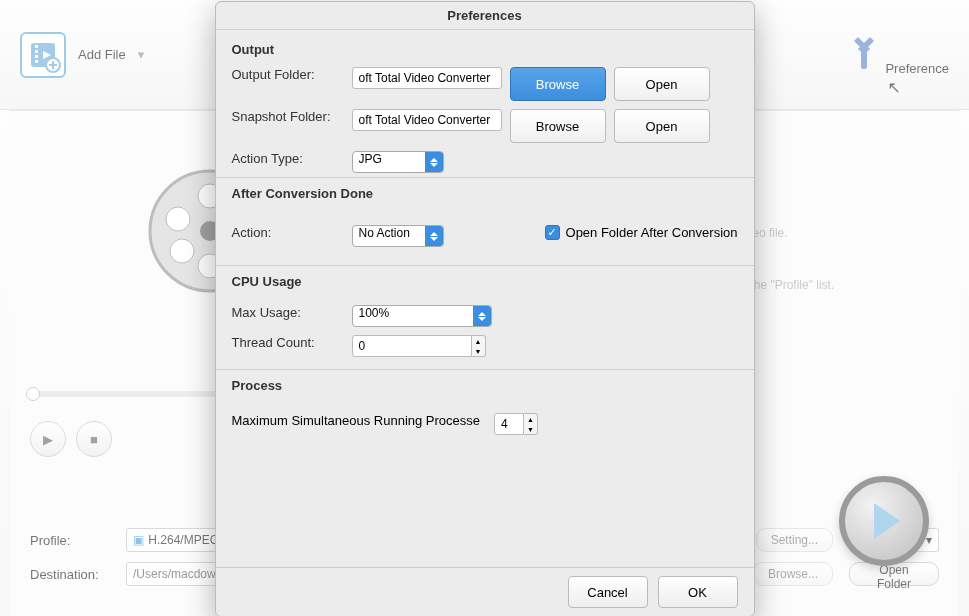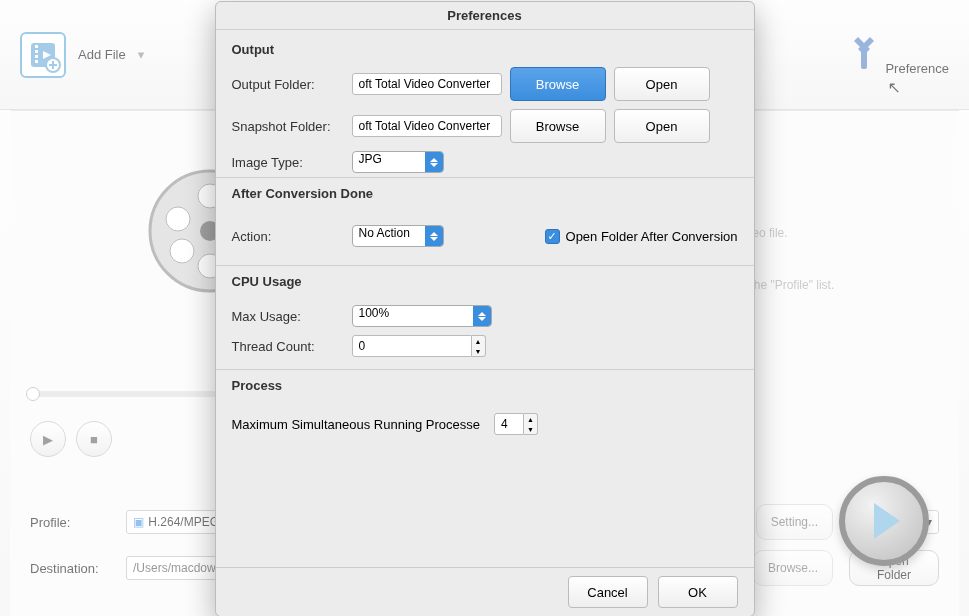--- a/index.html
+++ b/index.html
@@ -109,21 +109,21 @@
       display: flex;
       align-items: center;
       border: 1px solid #bbb;
       border-radius: 3px;
       background: #fff;
       height: 24px;
       padding: 0 6px;
       font-size: 12px;
     }
     .bg-btn {
-      height: 36px;
+      height: 24px;
       padding: 0 14px;
       border: 1px solid #bbb;
       border-radius: 10px;
       background: linear-gradient(#fff,#eee);
       font-size: 12px;
     }
 
     .big-play {
       position: absolute;
       right: 30px; bottom: 50px;
@@ -200,21 +200,21 @@
 
     .modal-body {
       flex: 1;
       overflow: hidden;
       border-top: 1px solid #d0d0d0;
       padding-top: 4px;
     }
 
     .form-row {
       display: flex;
-      align-items: center;
+      align-items: flex-start;
       padding: 4px 16px;
       gap: 8px;
     }
     .form-label {
       width: 112px;
       font-size: 13px;
       color: #333;
     }
     .text-input {
       flex: 1;
@@ -455,21 +455,21 @@
       <button class="modal-btn primary">Browse</button>
       <button class="modal-btn">Open</button>
     </div>
     <div class="form-row">
       <div class="form-label">Snapshot Folder:</div>
       <input class="text-input" style="max-width: 150px;" value="oft Total Video Converter">
       <button class="modal-btn">Browse</button>
       <button class="modal-btn">Open</button>
     </div>
     <div class="form-row">
-      <div class="form-label">Image Type:</div>
+      <div class="form-label">Action Type:</div>
       <div class="select" style="width:92px">
         <span>JPG</span>
         <div class="select-arrows"></div>
       </div>
     </div>
 
     <div class="section-title">After Conversion Done</div>
     <div class="form-row" style="padding-top:18px;padding-bottom:18px">
       <div class="form-label">Action:</div>
       <div class="select" style="width:92px">

